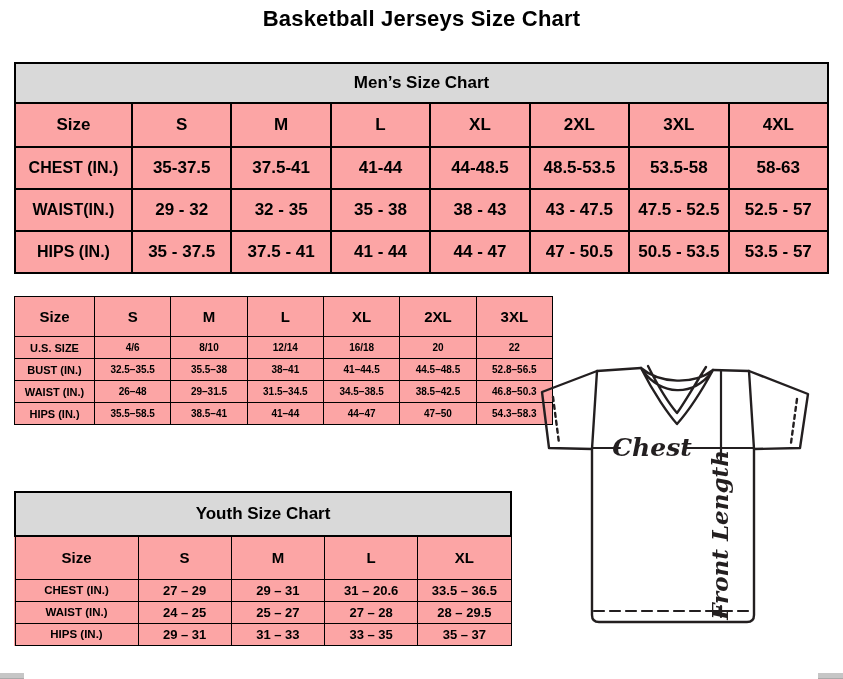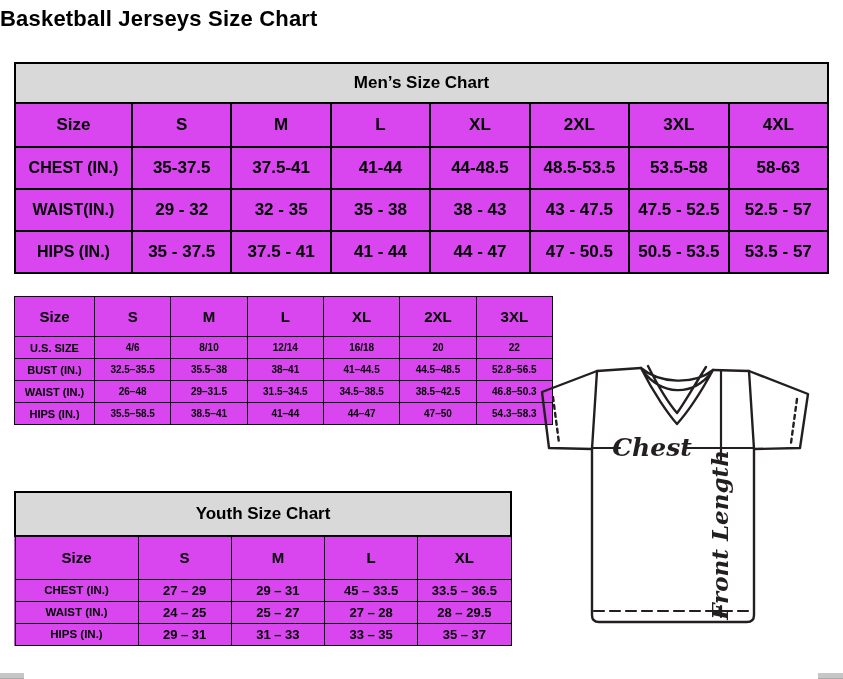--- a/index.html
+++ b/index.html
@@ -3,24 +3,24 @@
 <meta charset="utf-8">
 <style>
   html,body{margin:0;padding:0}
   body{
     width:843px;height:679px;position:relative;overflow:hidden;
     background:#ffffff;color:#000;
     font-family:"Liberation Sans",sans-serif;
   }
   .page-title{
     position:absolute;top:6px;left:0;width:843px;
-    font-size:22px;font-weight:bold;letter-spacing:.2px;
+    text-align:center;font-size:22px;font-weight:bold;letter-spacing:.2px;
   }
   table.size-table{
-    position:absolute;border-collapse:collapse;table-layout:fixed;background:#d946ef;
+    position:absolute;border-collapse:collapse;table-layout:fixed;background:#fca5a5;
   }
   table.size-table th,table.size-table td{
     border:1px solid #000;text-align:center;vertical-align:middle;
     padding:0;font-weight:bold;white-space:nowrap;
   }
   tr.band th{
     background:#d9d9d9;font-size:17px;border:2px solid #000;
   }
   
   table[data-table="mens"]{left:14px;top:62px;width:815px}
@@ -200,21 +200,21 @@
         <th>Size</th>
         <th>S</th>
         <th>M</th>
         <th>L</th>
         <th>XL</th>
       </tr>
       <tr class="drow">
         <th class="rl">CHEST (IN.)</th>
         <td>27 – 29</td>
         <td>29 – 31</td>
-        <td>45 – 33.5</td>
+        <td>31 – 20.6</td>
         <td>33.5 – 36.5</td>
       </tr>
       <tr class="drow">
         <th class="rl">WAIST (IN.)</th>
         <td>24 – 25</td>
         <td>25 – 27</td>
         <td>27 – 28</td>
         <td>28 – 29.5</td>
       </tr>
       <tr class="drow">

